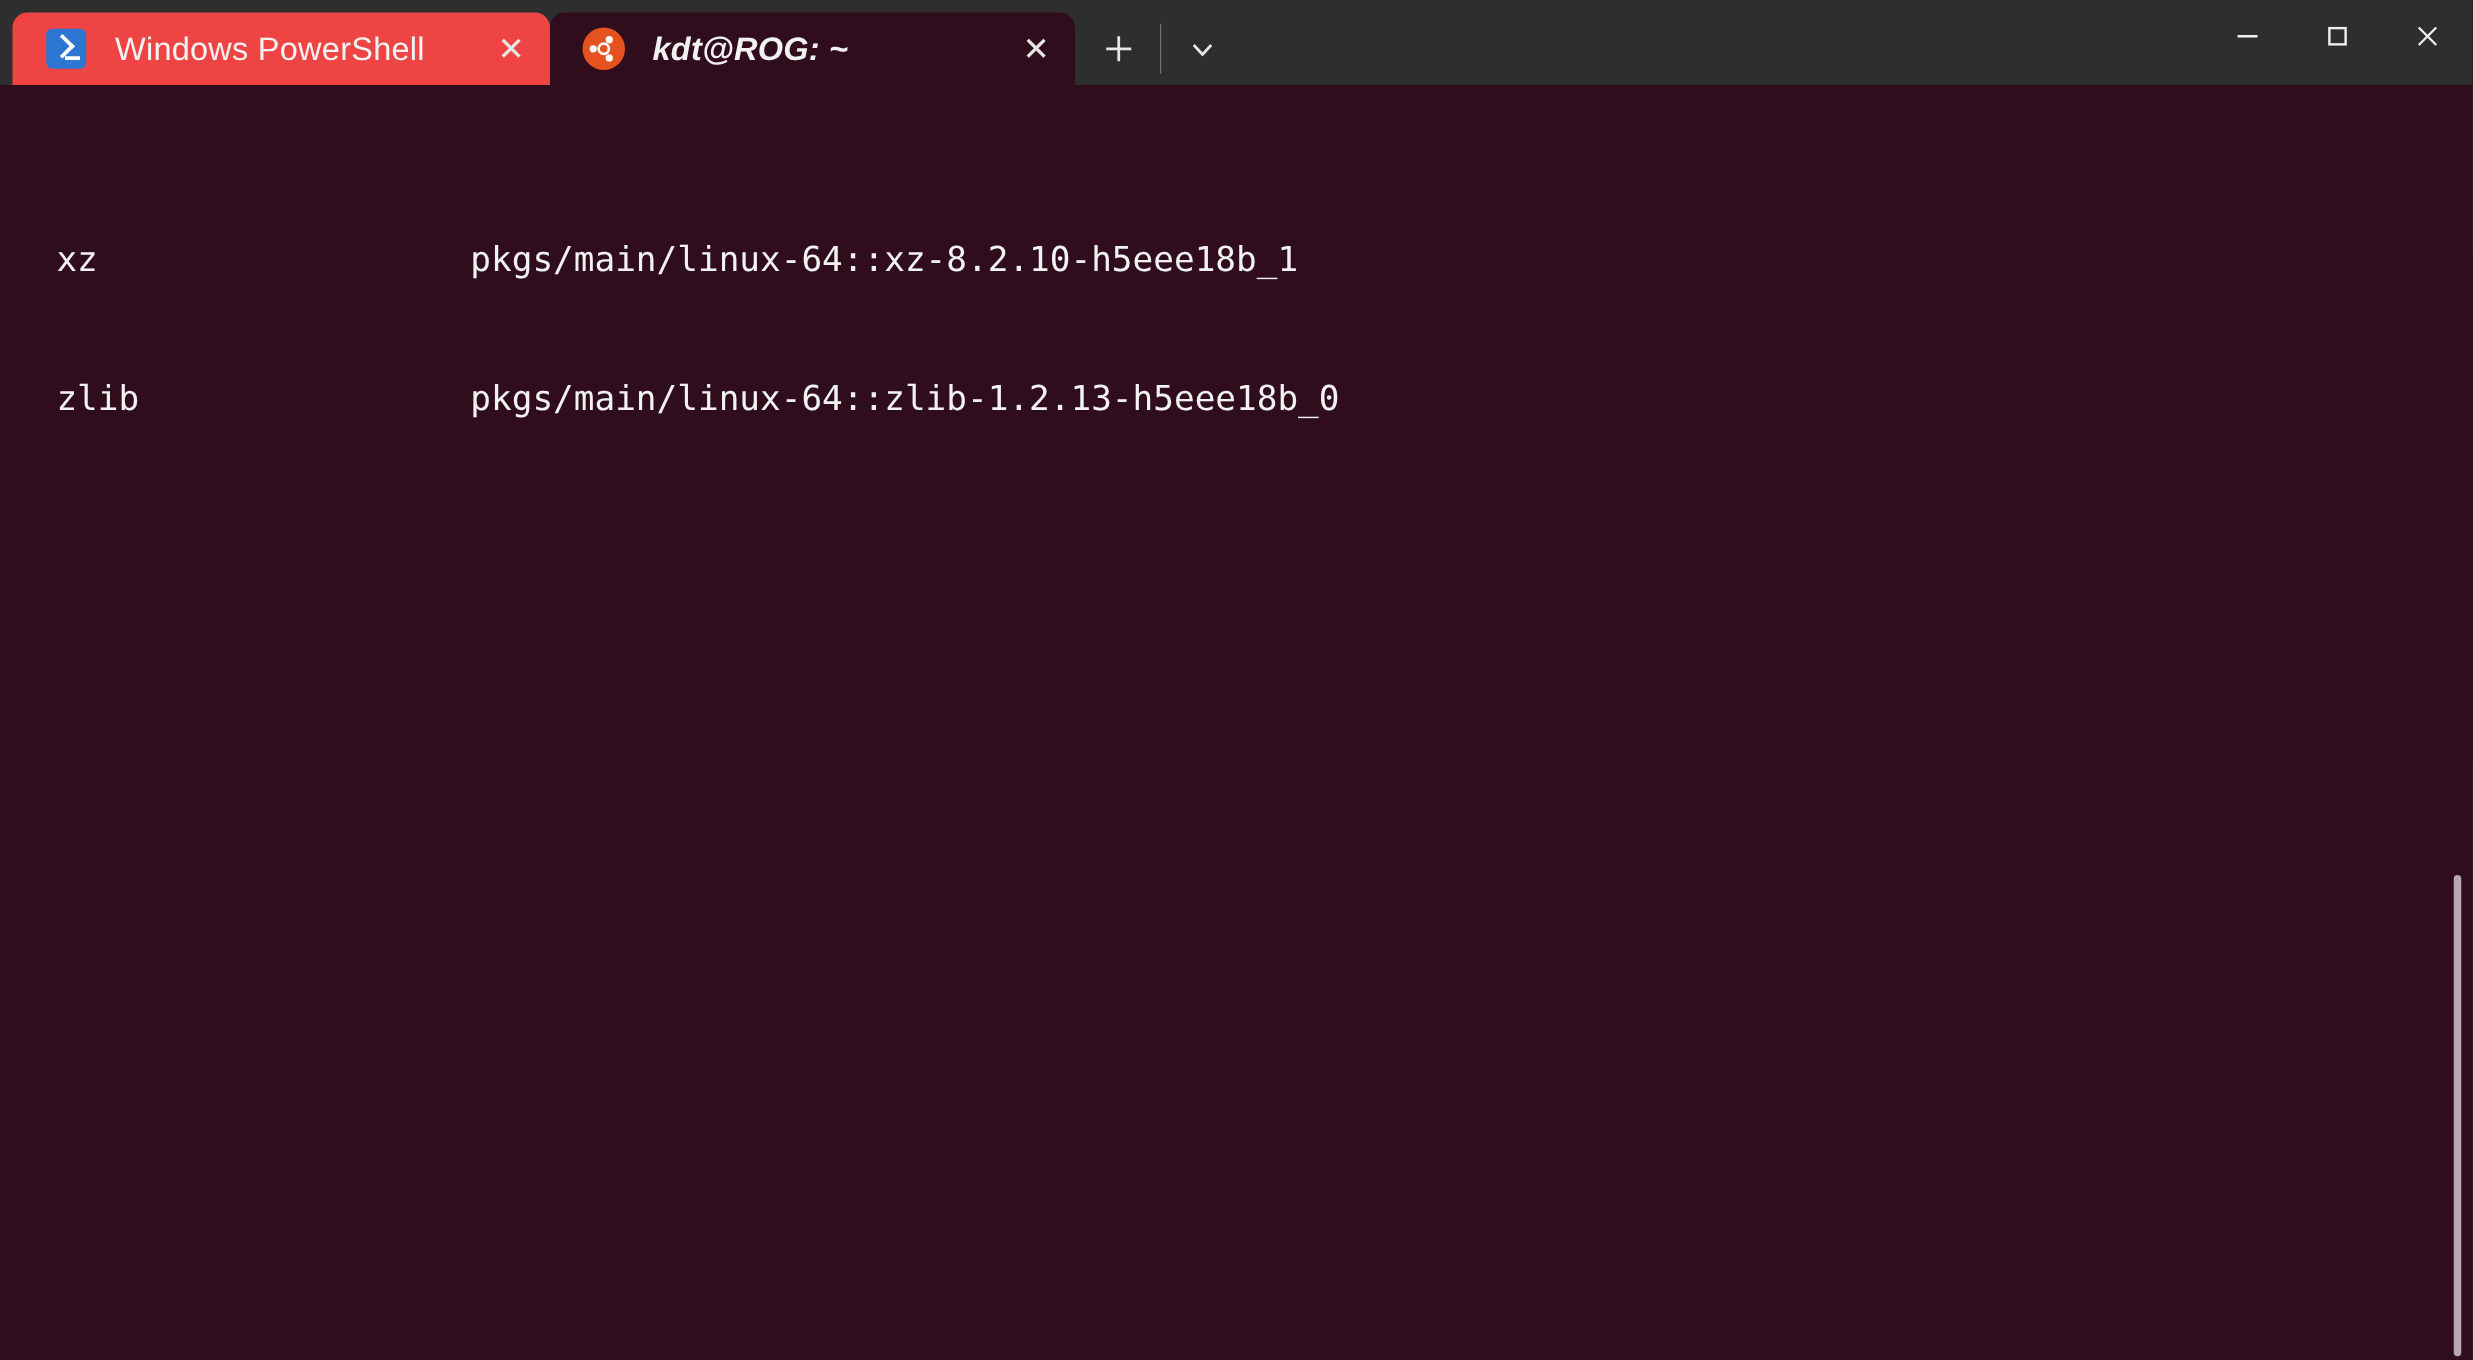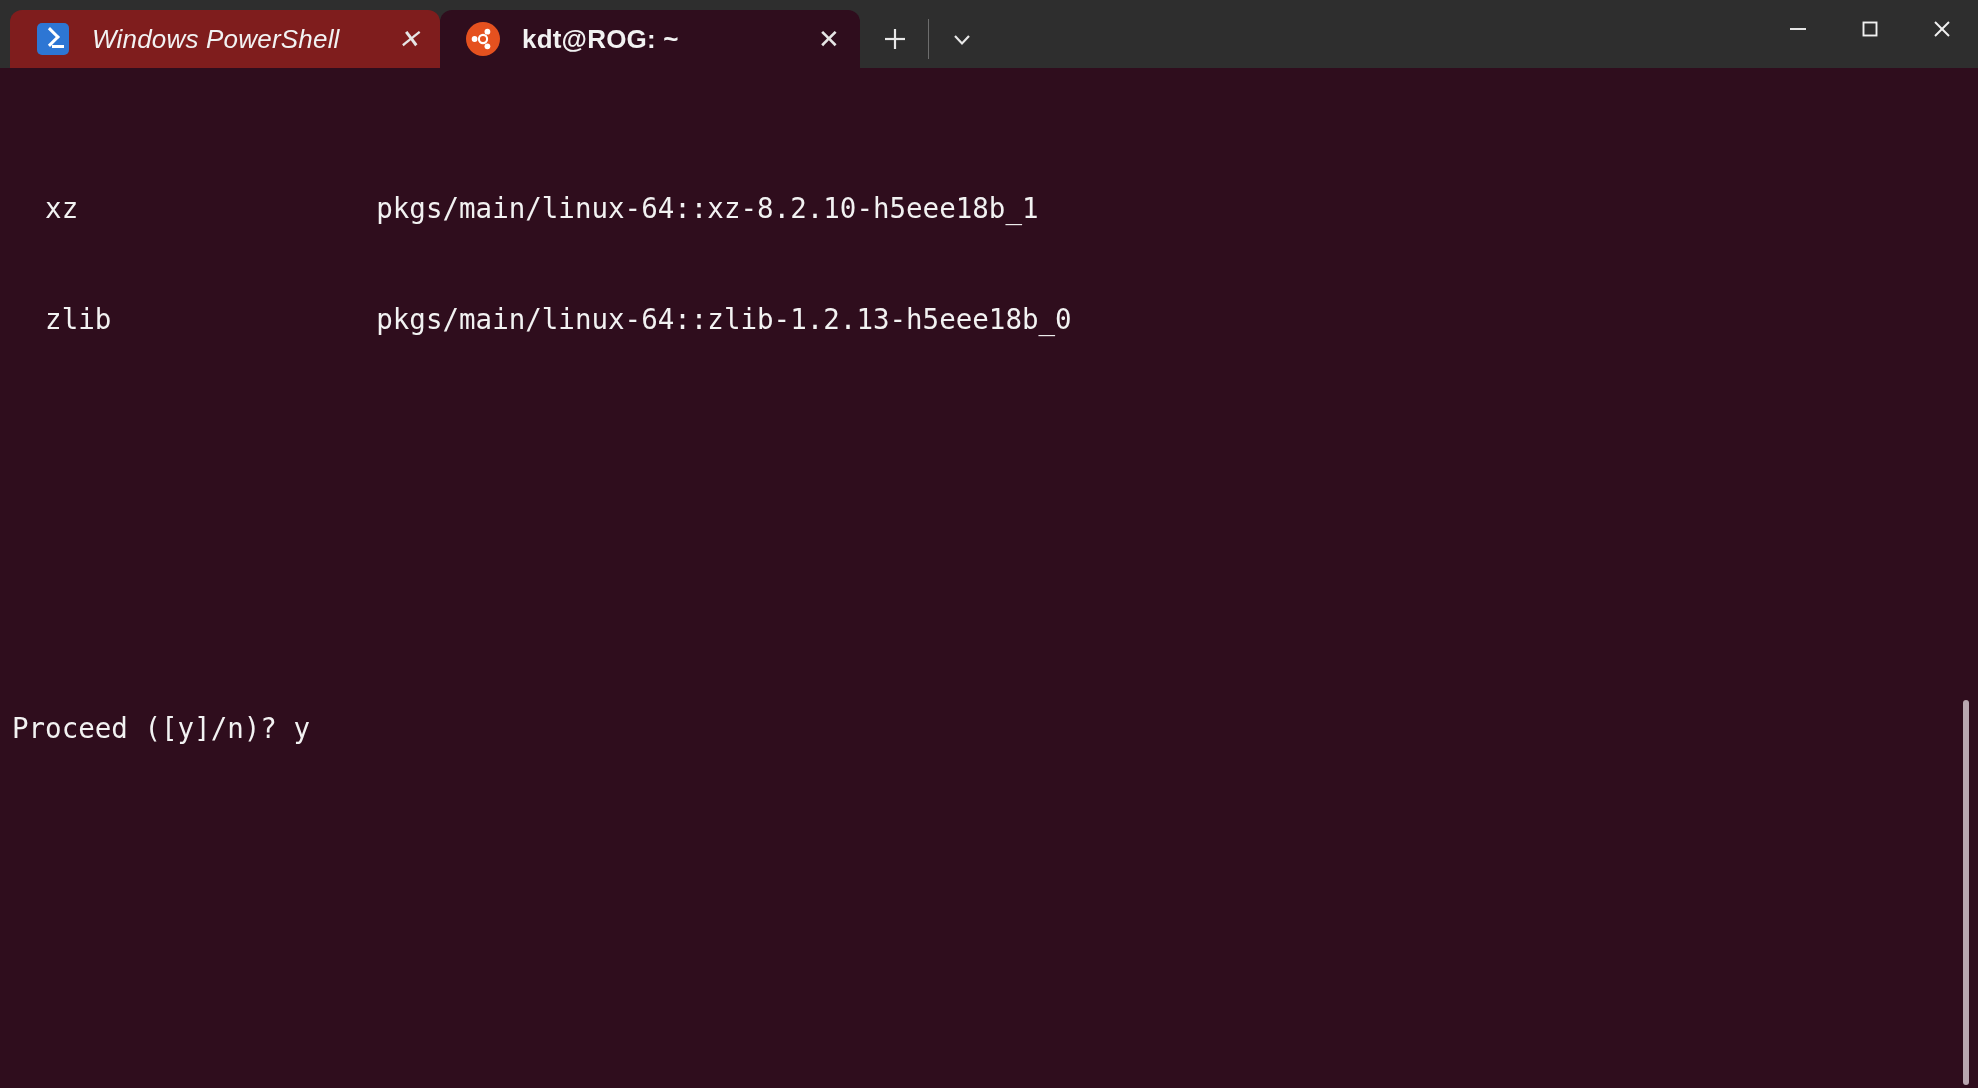--- a/index.html
+++ b/index.html
@@ -47,23 +47,22 @@
     padding: 0 0 0 26px;
     min-width: 380px;
     border-radius: 12px 12px 0 0;
     color: #f2f2f2;
     font-size: 26px;
     letter-spacing: 0.2px;
     cursor: default;
   }
 
   .tab.inactive {
-    background: #7f1d1d;
+    background: #ef4444;
     min-width: 430px;
-    font-style: italic;
   }
 
   .tab.active {
     background: #2f0d1d;
     min-width: 420px;
   }
 
   .tab-icon {
     width: 34px;
     height: 34px;
@@ -105,21 +104,21 @@
     position: relative;
     display: flex; align-items: center; justify-content: center;
   }
 
   .tab-title {
     flex: 1 1 auto;
     white-space: nowrap;
     overflow: hidden;
     font-size: 26px;
   }
-  .tab.active .tab-title { font-weight: 600; }
+  .tab.active .tab-title { font-weight: 600; font-style: italic; }
 
   .tab-close {
     width: 62px;
     height: 58px;
     flex: 0 0 62px;
     display: flex;
     align-items: center;
     justify-content: center;
     color: #e6e6e6;
   }
@@ -272,21 +271,20 @@
 
   <div class="terminal">
     <div class="term-text">
 
       <div class="term-line"><span>  xz                  pkgs/main/linux-64::xz-8.2.10-h5eee18b_1</span></div>
       <div class="term-line"><span>  zlib                pkgs/main/linux-64::zlib-1.2.13-h5eee18b_0</span></div>
 
       <div class="term-line"> </div>
       <div class="term-line"> </div>
 
-      <div class="term-line">Proceed ([y]/n)? y</div>
 
       <div class="term-line"> </div>
       
 
       
 
       
 
       
       

